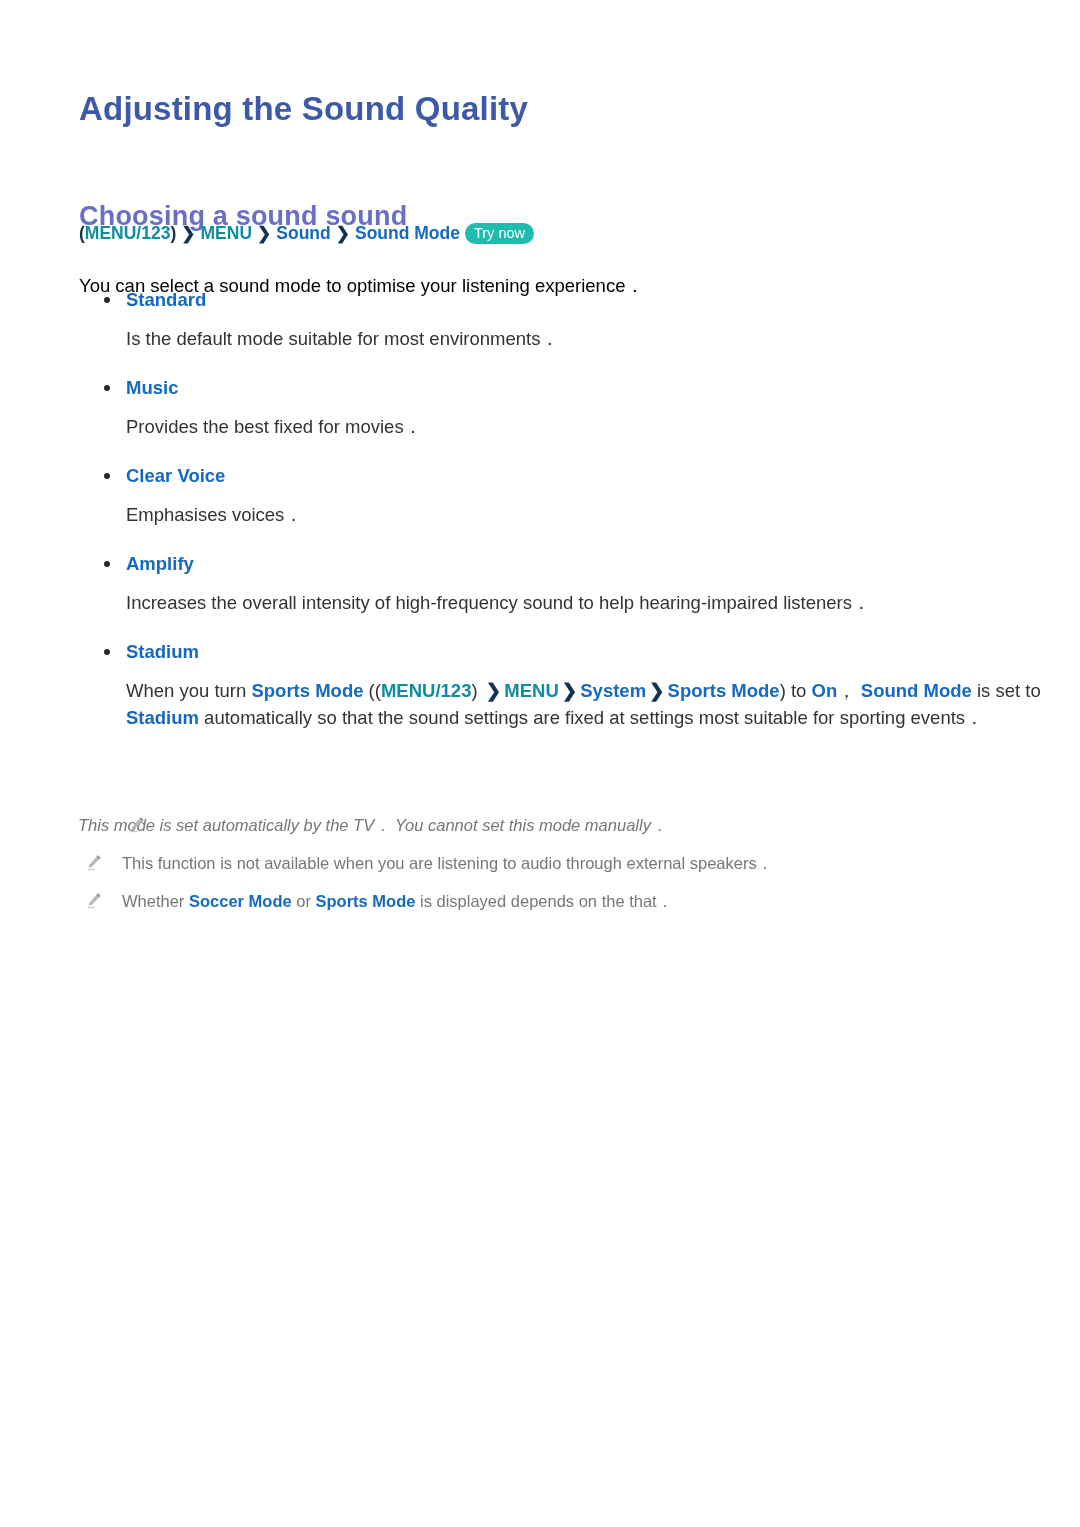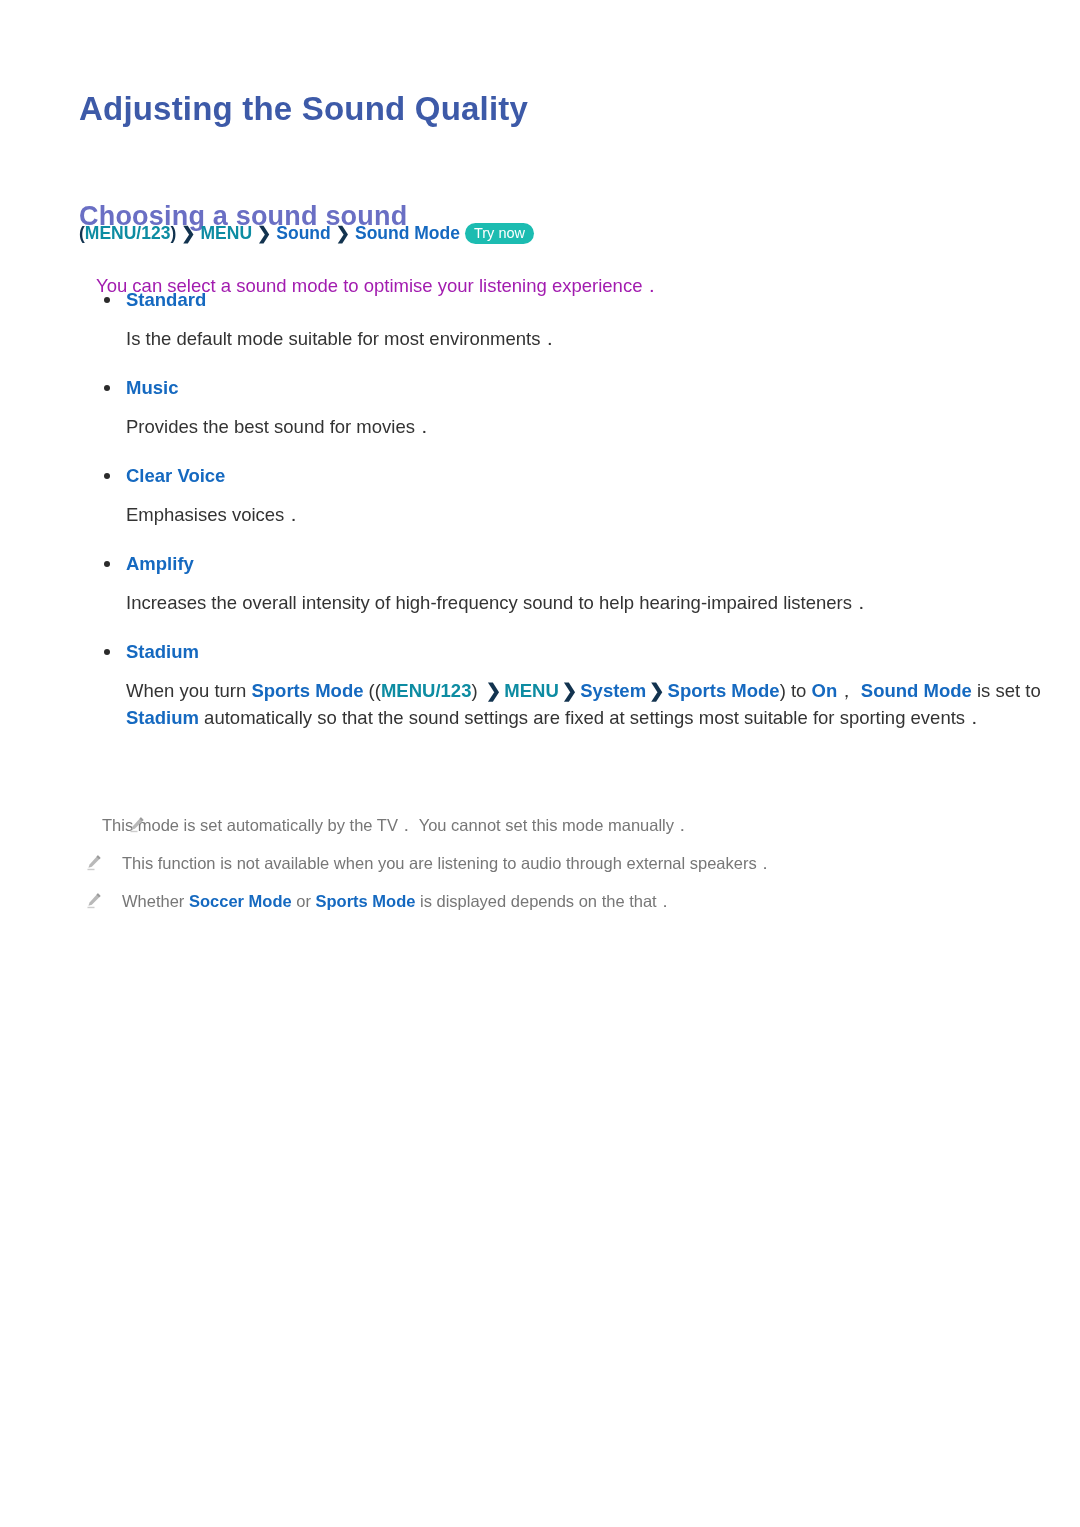--- a/index.html
+++ b/index.html
@@ -76,24 +76,24 @@
     padding: 2px 9px 3px 9px;
     line-height: 16px;
     margin-left: 5px;
     position: relative;
     top: -1px;
   }
 
   
   .intro {
     position: absolute;
-    left: 96px;
+    left: 79px;
     top: 254px;
     font-size: 18.5px;
-    color: #a21caf;
+    color: #000000;
     white-space: nowrap;
   }
 
   
   .bullets {
     position: absolute;
     left: 0;
     top: 287px;
     width: 1080px;
   }
@@ -142,21 +142,21 @@
     width: 1080px;
   }
   .note {
     position: relative;
     font-size: 16.5px;
     color: #777777;
     line-height: 24px;
     margin-bottom: 14px;
     padding-right: 90px;
   }
-  .note.indented { padding-left: 102px; }
+  .note.indented { padding-left: 78px; font-style: italic; }
   .note.base     { padding-left: 122px; }
 
   .pencil {
     position: absolute;
     top: 2px;
     width: 19px;
     height: 19px;
   }
   .note.indented .pencil { left: 128px; }
   .note.base .pencil     { left: 85px; }
@@ -189,21 +189,21 @@
     </div>
 
     <div class="bullet-item">
       <div class="bullet-head">
         <span class="dot"></span>
         <span>Music</span>
       </div>
     </div>
 
     <div class="bullet-item">
-      <div class="bullet-desc">Provides the best sound for movies．</div>
+      <div class="bullet-desc">Provides the best fixed for movies．</div>
     </div>
 
     <div class="bullet-item">
       <div class="bullet-head">
         <span class="dot"></span>
         <span>Clear Voice</span>
       </div>
       <div class="bullet-desc">Emphasises voices．</div>
     </div>
 

